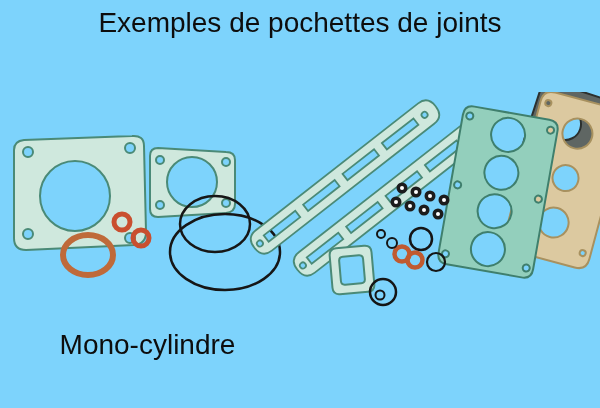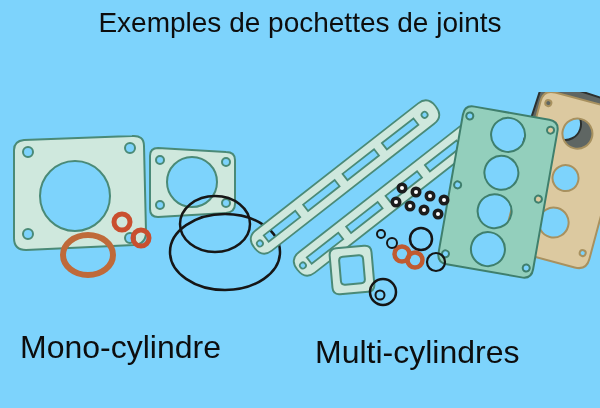--- a/index.html
+++ b/index.html
@@ -16,21 +16,22 @@
     text-align:center;
     font-size:28px;line-height:1.22;
     font-weight:400;color:#0d0d0d;
   }
   .illustration{
     position:absolute;top:92px;left:0;
     width:600px;height:235px;
   }
   .caption{
     position:absolute;
-    font-size:32px;font-weight:400;color:#0d0d0d;
+    font-size:28px;font-weight:400;color:#0d0d0d;
+    text-align:center;
   }
   .caption.mono{top:329px;left:20px;width:255px;}
   .caption.multi{top:334px;left:315px;width:260px;}
 </style>
 </head>
 <body>
 
 <div class="page">
 
   <div class="title">
@@ -148,15 +149,14 @@
         <circle cx="436" cy="170" r="9" fill="none" stroke="#151515" stroke-width="2.2"></circle>
         <circle cx="402" cy="162" r="7.5" fill="none" stroke="#c05a30" stroke-width="4.5"></circle>
         <circle cx="415" cy="168" r="7.5" fill="none" stroke="#c05a30" stroke-width="4.5"></circle>
         <circle cx="392" cy="151" r="5" fill="none" stroke="#151515" stroke-width="2"></circle>
         <circle cx="381" cy="142" r="4" fill="none" stroke="#151515" stroke-width="2"></circle>
       </g>
     </svg>
   </div>
 
   <div class="caption mono">Mono-cylindre</div>
-  <div class="caption multi">Multi-cylindres</div>
 
 </div>
 
 </body></html>

